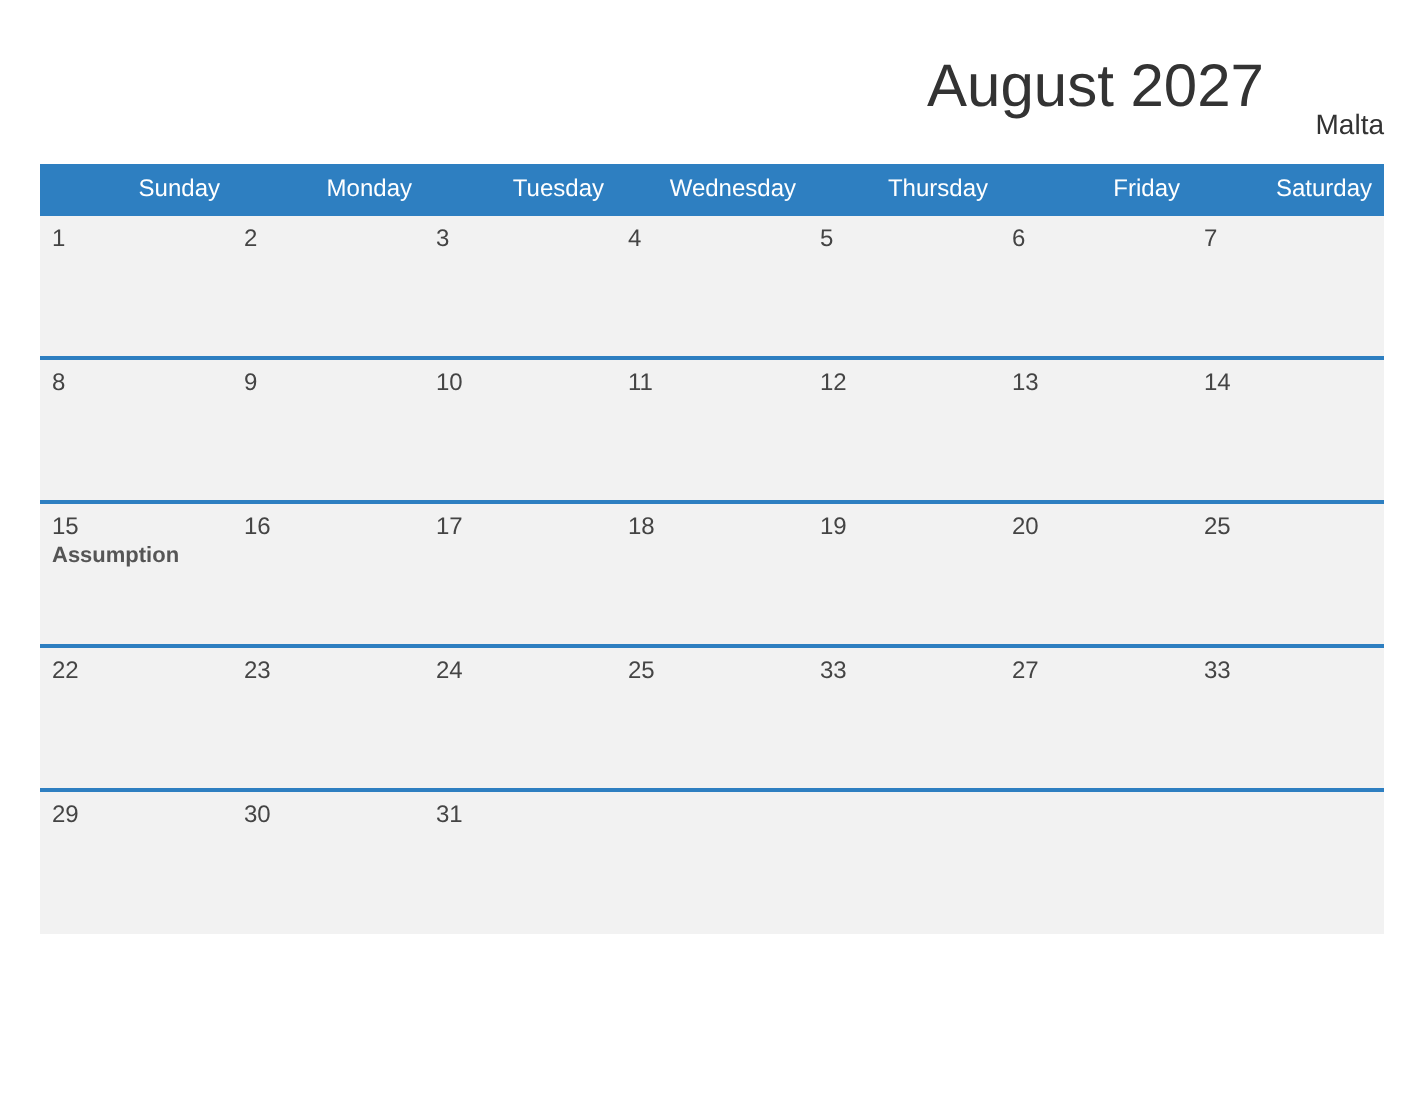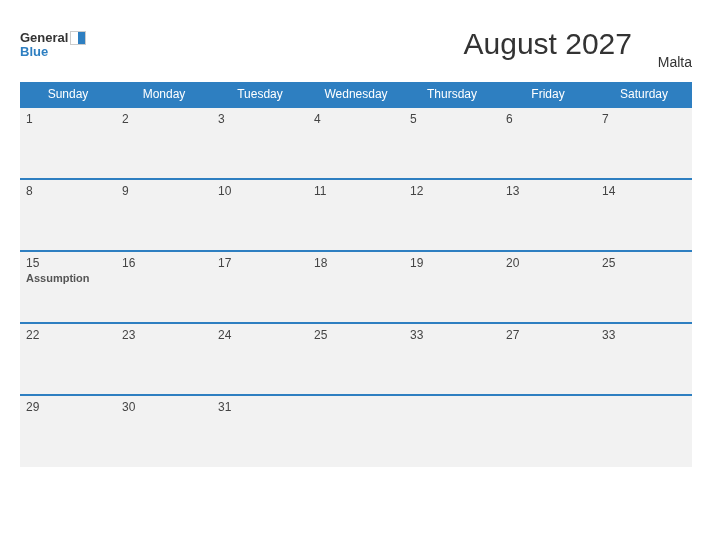--- a/index.html
+++ b/index.html
@@ -72,21 +72,21 @@
       border-collapse: collapse;
     }
     .calendar thead tr {
       background-color: #2e7fc1;
     }
     .calendar thead th {
       color: #fff;
       font-size: 12px;
       font-weight: normal;
       padding: 5px 6px;
-      text-align: center;
+      text-align: right;
       border: none;
       width: calc(100% / 7);
     }
     .calendar tbody tr {
       background-color: #f0f0f0;
     }
     .calendar tbody td {
       vertical-align: top;
       padding: 4px 6px 2px 6px;
       height: 72px;
@@ -113,27 +113,20 @@
     .empty-cell {
       background-color: #f2f2f2;
     }
   </style>
 </head>
 <body>
 
 <div class="page">
 
   <div class="header">
-    <div class="logo">
-      <div class="logo-row">
-        <span class="logo-general">General</span>
-        <span class="logo-flag"></span>
-      </div>
-      <span class="logo-blue">Blue</span>
-    </div>
     <h1 class="title">August 2027</h1>
     <span class="country">Malta</span>
   </div>
 
   <table class="calendar">
     <thead>
       <tr>
 
       <th>Sunday</th>
           <th>Monday</th>

